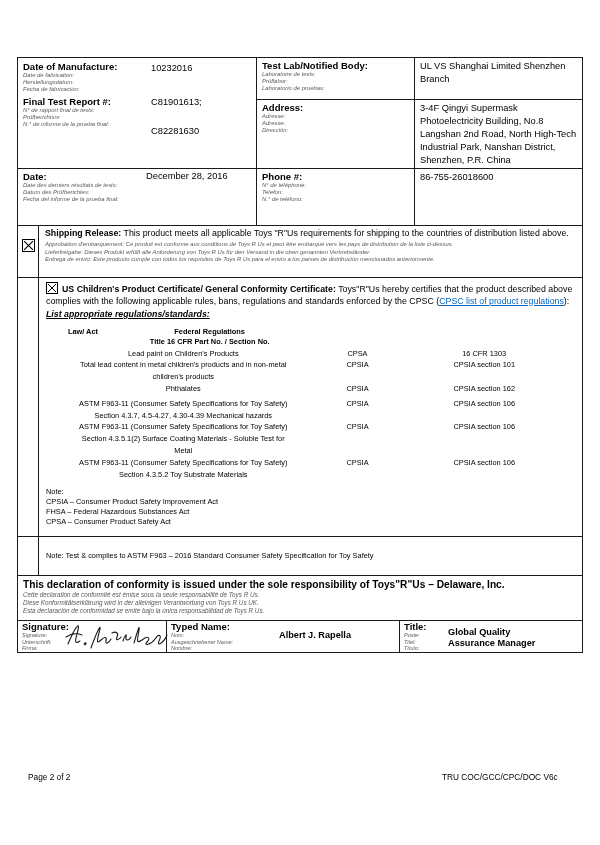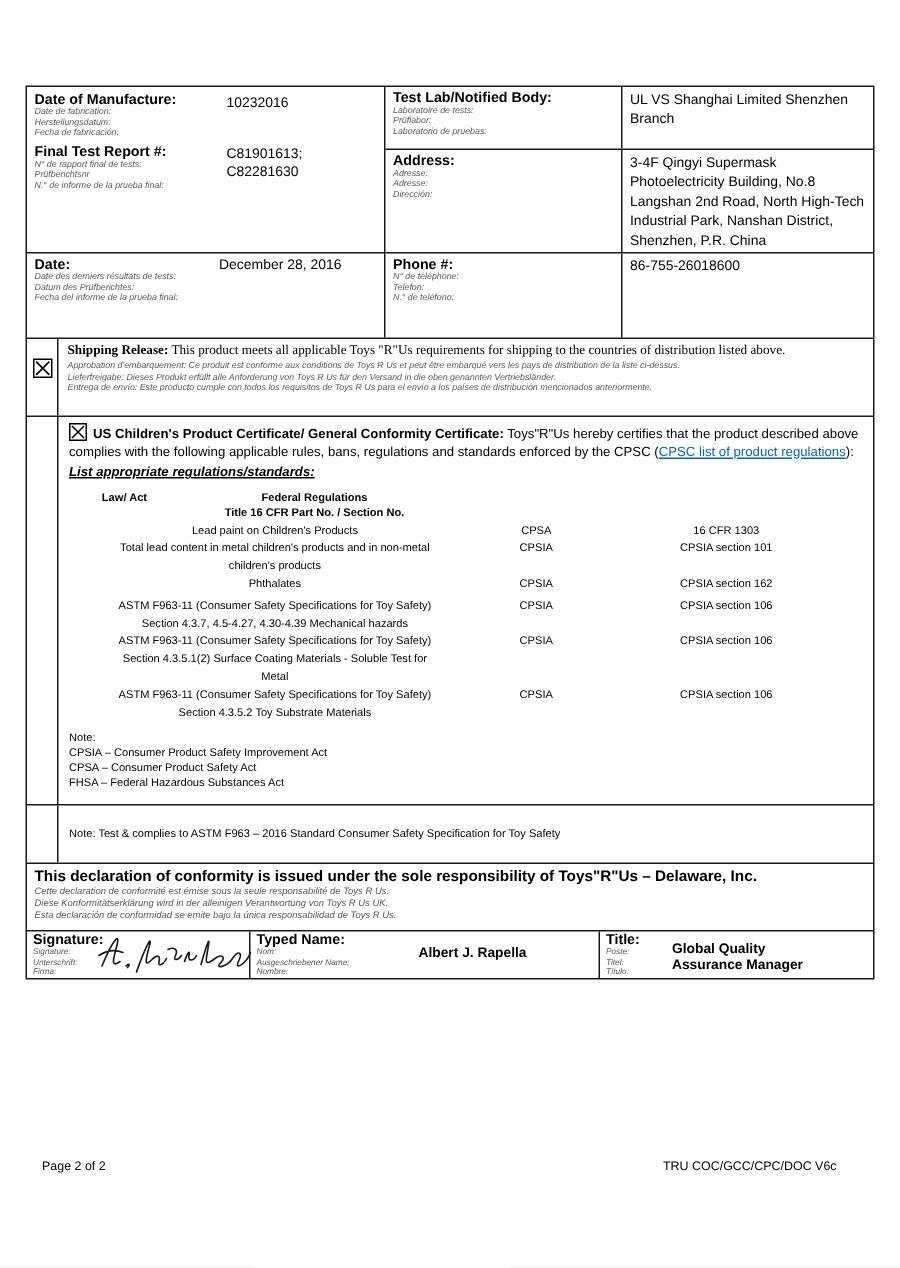--- a/index.html
+++ b/index.html
@@ -31,21 +31,21 @@
   
   .ckcol { width:21px; border-right:1px solid #1a1a1a; box-sizing:border-box;
            display:flex; justify-content:center; align-items:flex-start; }
   .checkbox { width:11px; height:11px; border:1px solid #000; box-sizing:content-box; flex:none; }
   .checkbox svg { display:block; width:11px; height:11px; }
 
   
   .ship { display:flex; height:52px; }
   .ship .ckcol { padding-top:13px; }
   .ship-body { flex:1; padding:2px 6px 0 6px; }
-  .ship-main { font-size:8.8px; line-height:11px;font-family:Liberation Serif, serif; }
+  .ship-main { font-size:8.8px; line-height:11px; }
   .trans div { font-size:5.9px; font-style:italic; color:#595959; line-height:7.6px; white-space:nowrap; }
   .ship-trans { margin-top:2px; }
 
   
   .cert { display:flex; height:259px; overflow:hidden; }
   .cert-body { flex:1; padding:4px 8px 0 7px; overflow:hidden; }
   .cert-head { font-size:8.8px; line-height:11.5px; }
   .cb-inline { display:inline-block; width:10px; height:10px; border:1px solid #000; vertical-align:-2px; margin-right:4px; }
   .cb-inline svg { display:block; width:10px; height:10px; }
   .bold { font-weight:bold; }
@@ -100,21 +100,21 @@
             <div class="sub">Fecha de fabricación:</div>
           </div>
           <div class="blk2">
             <div class="lbl">Final Test Report #:</div>
             <div class="sub">N° de rapport final de tests:</div>
             <div class="sub">Prüfberichtsnr</div>
             <div class="sub">N.° de informe de la prueba final:</div>
           </div>
           <div class="abs-val" style="top:2px;">10232016</div>
           <div class="abs-val" style="top:36px;">C81901613;</div>
-          <div class="abs-val" style="top:48px;">C82281630</div>
+          <div class="abs-val" style="top:65px;">C82281630</div>
         </div>
         <div class="left-b">
           <div class="lbl">Date:</div>
           <div class="sub">Date des derniers résultats de tests:</div>
           <div class="sub">Datum des Prüfberichtes:</div>
           <div class="sub">Fecha del informe de la prueba final:</div>
           <div class="abs-val" style="top:2px;">December 28, 2016</div>
         </div>
       </div>
       <div class="info-right">
@@ -223,22 +223,22 @@
             <div class="c1 preline">ASTM F963-11 (Consumer Safety Specifications for Toy Safety)
 Section 4.3.5.2 Toy Substrate Materials</div>
             <div class="c2">CPSIA</div>
             <div class="c3">CPSIA section 106</div>
           </div>
         </div>
 
         <div class="notes">
           <div>Note:</div>
           <div>CPSIA – Consumer Product Safety Improvement Act</div>
+          <div>FHSA – Federal Hazardous Substances Act</div>
           <div>CPSA – Consumer Product Safety Act</div>
-          <div>FHSA – Federal Hazardous Substances Act</div>
         </div>
       </div>
     </div>
 
     <div class="row noterow">
       <div class="ckcol"></div>
       <div class="note-body">Note: Test &amp; complies to ASTM F963 – 2016 Standard Consumer Safety Specification for Toy Safety</div>
     </div>
 
     <div class="row decl">

